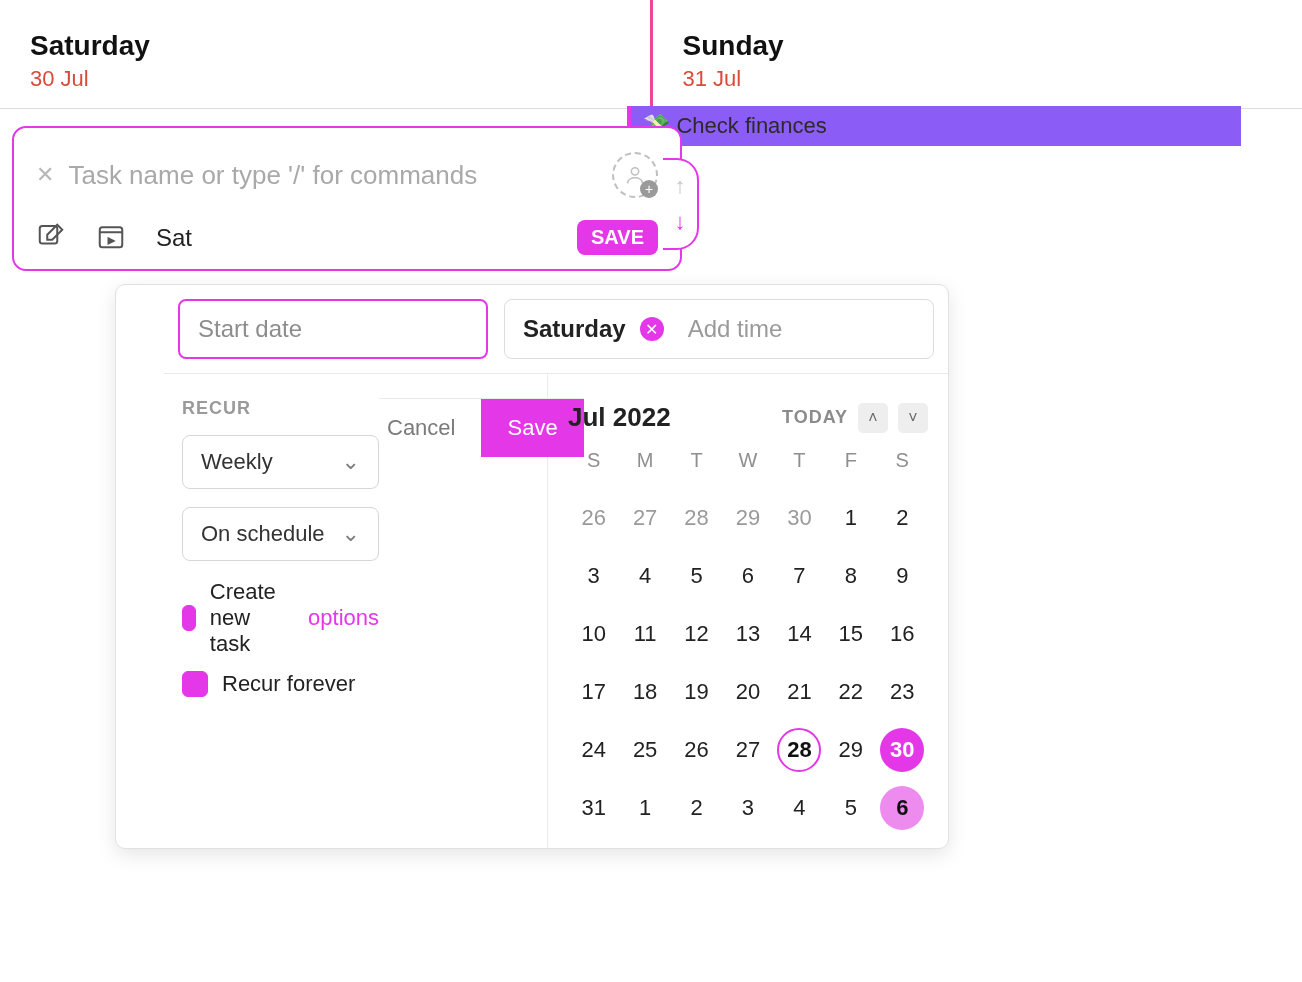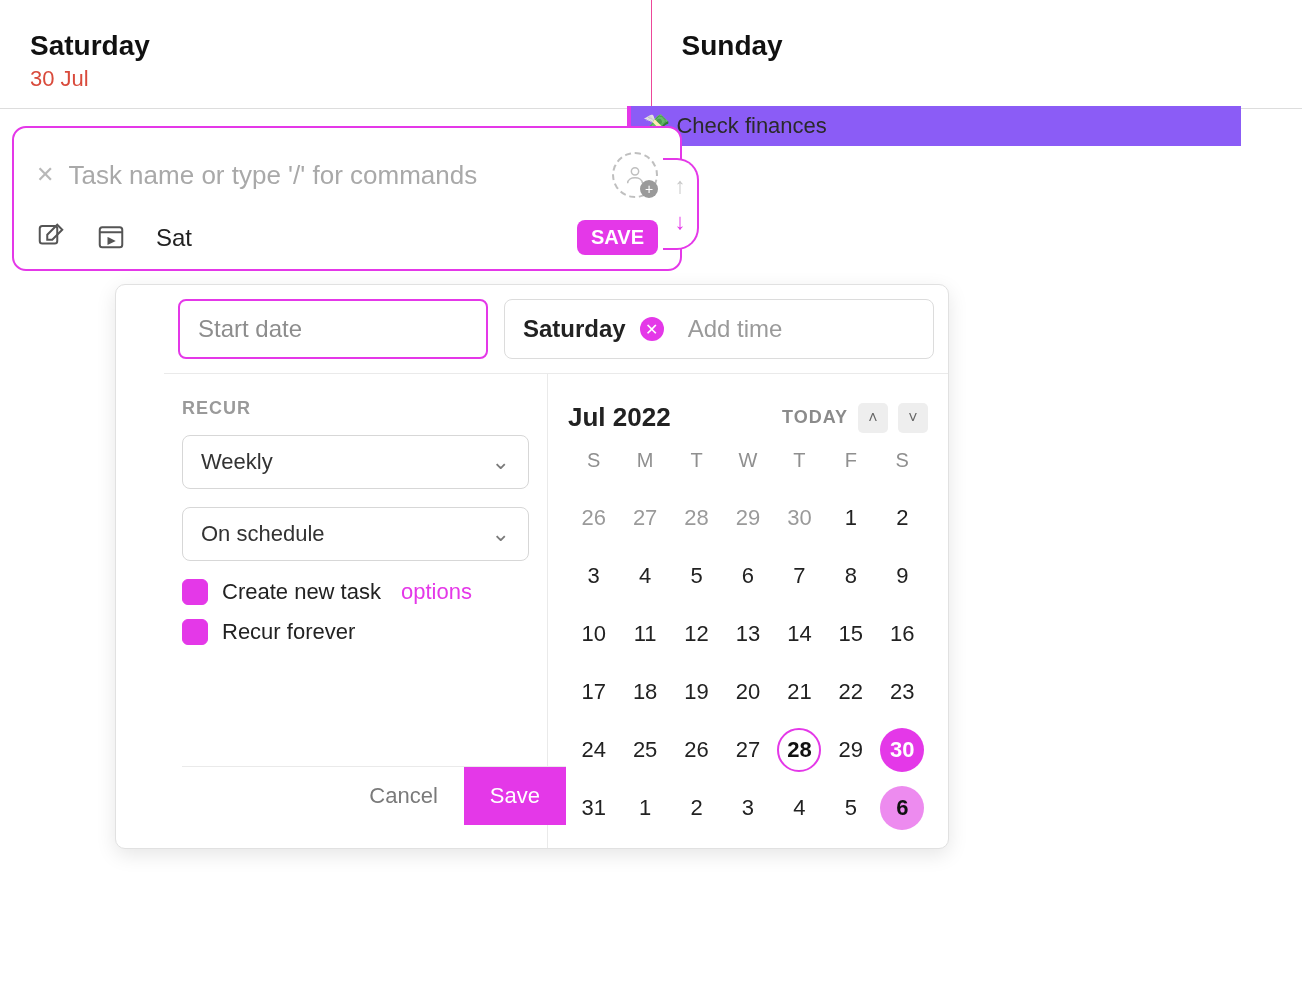--- a/index.html
+++ b/index.html
@@ -13,21 +13,21 @@
   }
 
   
   .cal-cols {
     display: flex;
     border-bottom: 1px solid #ddd;
   }
   .cal-col {
     flex: 1;
     padding: 30px 30px 16px 30px;
-    border-left: 1px solid #ec4899;
+    border-left: 3px solid #ec4899;
   }
   .cal-col:first-child { border-left: none; }
   .cal-day-name {
     font-size: 28px;
     font-weight: 700;
     color: #111;
     margin-bottom: 4px;
   }
   .cal-day-date {
     font-size: 22px;
@@ -279,33 +279,34 @@
     height: 58px;
     width: 384px;
   }
   .cancel-btn { color: #7a7a7a; font-size: 22px; background: none; border: none; padding: 0 8px; }
   .save-btn2 {
     background: #e438e8; color: #fff; border: none;
     font-size: 22px; height: 58px; padding: 0 26px;
   }
 
   
-  .left-wrap { display: flex; flex-direction: column; justify-content: space-between; }
+  .left-wrap { display: flex; flex-direction: row; justify-content: space-between; }
   .recur-inner { flex: 1; }
 </style>
 </head>
 <body>
 
 <div class="cal-cols">
   <div class="cal-col">
     <div class="cal-day-name">Saturday</div>
     <div class="cal-day-date">30 Jul</div>
   </div>
   <div class="cal-col">
     <div class="cal-day-name">Sunday</div>
+    <div class="cal-day-date">31 Jul</div>
   </div>
 </div>
 
 <div class="event">
   <span class="emoji">💸</span>
   <span>Check finances</span>
 </div>
 
 <div class="task-card">
   <div class="task-row1">

